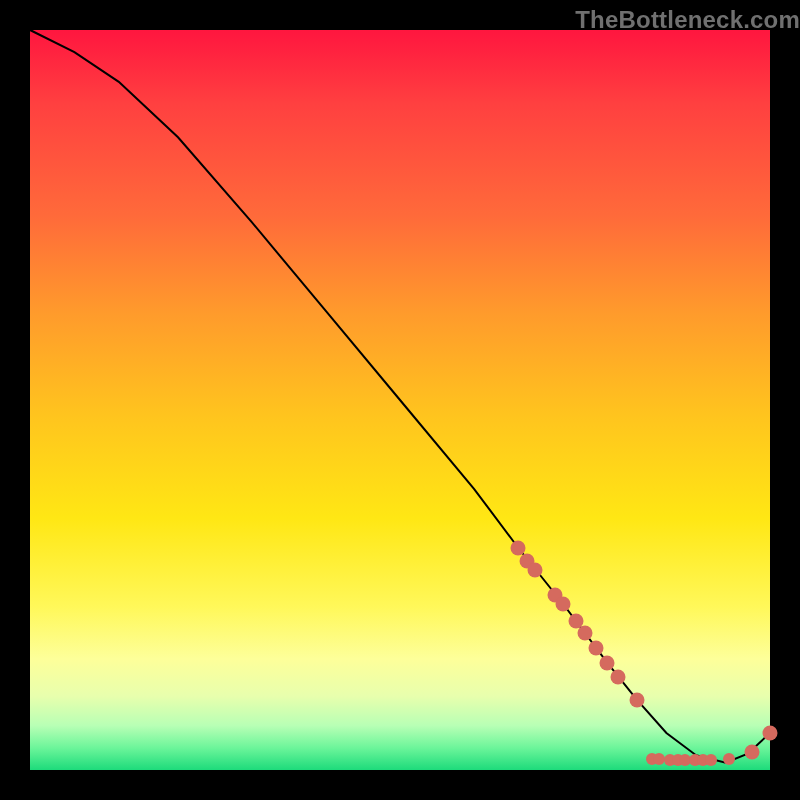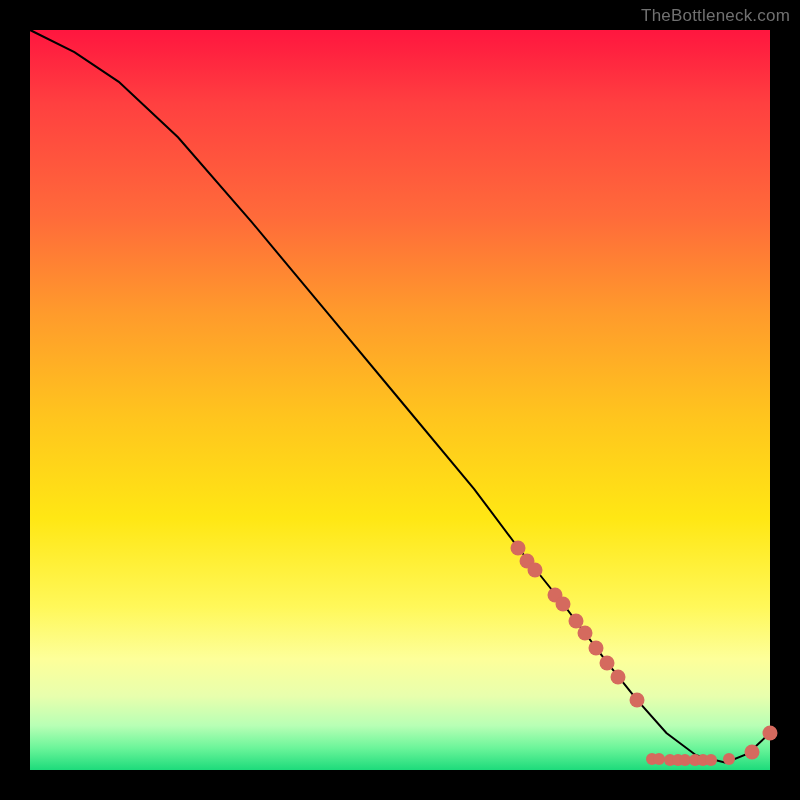--- a/index.html
+++ b/index.html
@@ -12,24 +12,24 @@
     font-family: Arial, Helvetica, sans-serif;
   }
   .stage {
     position: relative;
     width: 800px;
     height: 800px;
   }
   .watermark {
     position: absolute;
     top: 6px;
-    right: 10px;
+    right: 0;
     color: #707070;
-    font-size: 17px;
-    font-weight: 400;
+    font-size: 24px;
+    font-weight: 700;
     letter-spacing: 0.2px;
   }
   .plot {
     position: absolute;
     left: 30px;
     top: 30px;
     width: 740px;
     height: 740px;
     background: linear-gradient(to bottom,
       #ff163f 0%,

